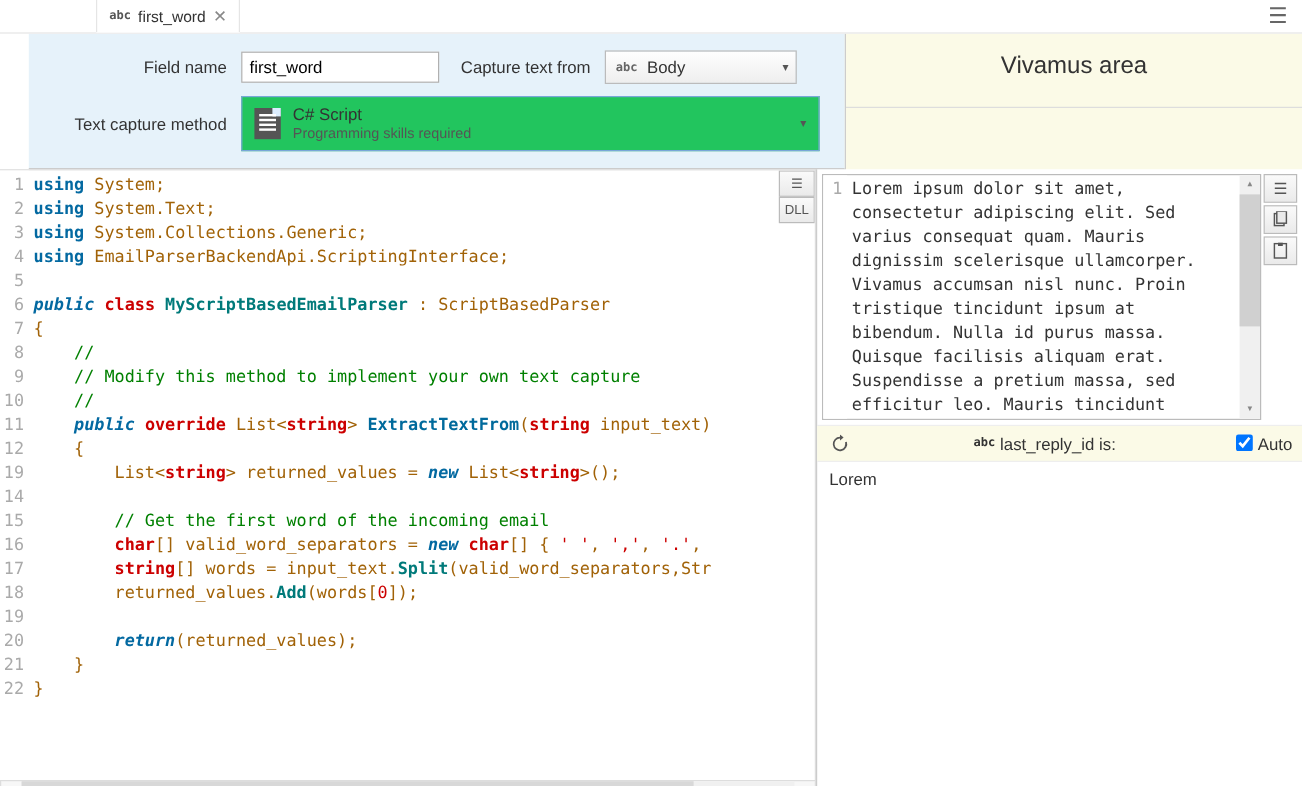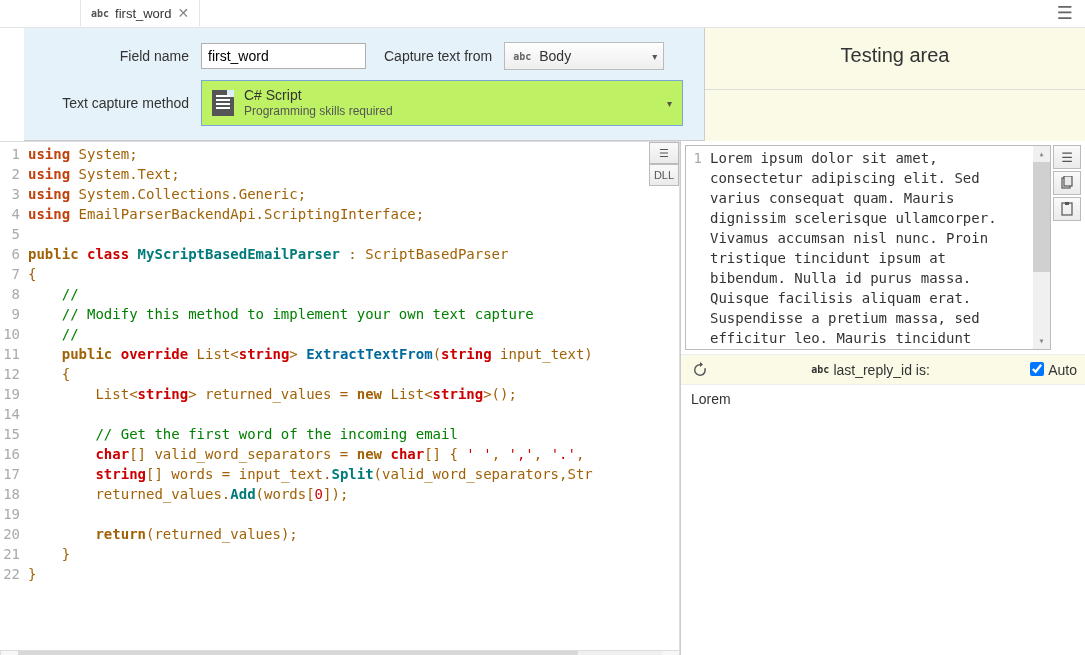--- a/index.html
+++ b/index.html
@@ -13,36 +13,36 @@
   
   .config-area { background: #e6f2fa; padding: 14px 20px 14px 20px; display: flex; flex-direction: column; gap: 10px; border-bottom: 1px solid #ccc; width: 680px; }
   .row { display: flex; align-items: center; gap: 12px; }
   .lbl { width: 145px; text-align: right; color: #333; font-size: 14px; }
   .text-input { height: 26px; border: 1px solid #b0b0b0; padding: 0 6px; font-size: 14px; width: 165px; background: #fff; }
   .lbl2 { margin-left: 6px; font-size: 14px; }
   .dropdown { flex: 0 0 160px; height: 28px; border: 1px solid #bbb; background: linear-gradient(#fefefe,#eee); display: flex; align-items: center; padding: 0 8px; position: relative; font-size: 14px; cursor: pointer; }
   .dropdown .abc { font-family: monospace; font-size: 10px; font-weight: bold; color: #666; margin-right: 8px; }
   .dropdown .chev { position: absolute; right: 6px; font-size: 10px; color: #555; }
   
-  .method-dd { flex: 1; height: 46px; border: 1px solid #79a7d8; background: #bef264; display: flex; align-items: center; padding: 4px 10px; position: relative; cursor: pointer; max-width: 482px; }
+  .method-dd { flex: 1; height: 46px; border: 1px solid #79a7d8; background: #22c55e; display: flex; align-items: center; padding: 4px 10px; position: relative; cursor: pointer; max-width: 482px; }
   .method-dd .file-icon { width: 22px; height: 26px; background: #555; position: relative; margin-right: 10px; }
   .method-dd .file-icon::before { content:""; position:absolute; top:0; right:0; width:7px; height:7px; background: #def; }
   .method-dd .file-icon::after { content:""; position:absolute; top:5px; left:4px; right:4px; height:2px; background:#fff; box-shadow: 0 4px 0 #fff, 0 8px 0 #fff, 0 12px 0 #fff; }
   .method-dd .txt { display:flex; flex-direction:column; line-height:1.2; }
   .method-dd .main { font-size:14px; }
   .method-dd .sub { font-size:12px; color:#555; }
   .method-dd .chev { position:absolute; right:10px; font-size:10px; color:#555; }
   
   .split { display: flex; height: calc(655px - 28px - 100px); }
   .code-side { width: 680px; display:flex; flex-direction:column; position:relative; }
   .code-wrap { flex:1; display:flex; border-right:1px solid #ddd; border-top:1px solid #ddd; overflow:hidden; position:relative; }
   .gutter { width: 24px; background:#fff; text-align:right; padding: 2px 4px 2px 0; font-family: Consolas, monospace; font-size:14px; color:#aaa; line-height:20px; user-select:none; }
   .code { flex:1; font-family: Consolas, monospace; font-size:14px; line-height:20px; padding:2px 0 2px 4px; white-space:pre; overflow:hidden; }
-  .kw-using { color:#c2410c; font-weight:bold; }
-  .kw-blue { color:#a16207; font-weight:bold; }
+  .kw-using { color:#0369a1; font-weight:bold; }
+  .kw-blue { color:#0369a1; font-weight:bold;font-style:italic; }
   .kw-red { color:#c00; font-weight:bold; }
   .identifier-teal { color:#007a7a; font-weight:bold; }
   .method-def { color:#006a9c; font-weight:bold; }
   .str { color:#c00; }
   .comment { color:#008000; }
   .plain { color:#a16207; }
   .code-buttons { position:absolute; right:0; top:0; display:flex; flex-direction:column; }
   .code-btn { width:30px; height:22px; border:1px solid #bbb; background:linear-gradient(#fafafa,#eaeaea); display:flex; align-items:center; justify-content:center; font-size:11px; color:#555; cursor:pointer; }
   .hscroll { height:18px; border:1px solid #ddd; background:#f7f7f7; display:flex; align-items:center; position:relative; }
   .hscroll .arrow { width:17px; height:16px; display:flex; align-items:center; justify-content:center; color:#888; font-size:10px; cursor:pointer; }
@@ -109,21 +109,21 @@
         <div class="txt">
           <div class="main">C# Script</div>
           <div class="sub">Programming skills required</div>
         </div>
         <span class="chev">▾</span>
       </div>
     </div>
   </div>
   <div class="config-right-spacer">
     <div class="test-header">
-      <h2>Testing area</h2>
+      <h2>Vivamus area</h2>
     </div>
   </div>
 </div>
 
 <div class="split">
   <div class="code-side">
     <div class="code-wrap">
       <div class="gutter" id="gutter">
           <div>1</div>
           <div>2</div>

